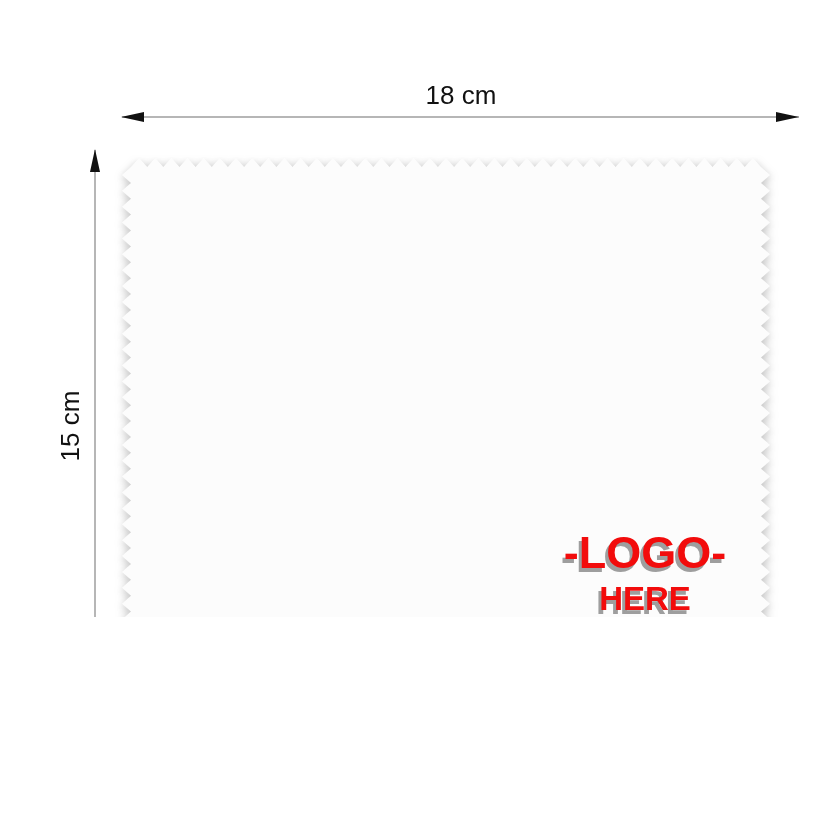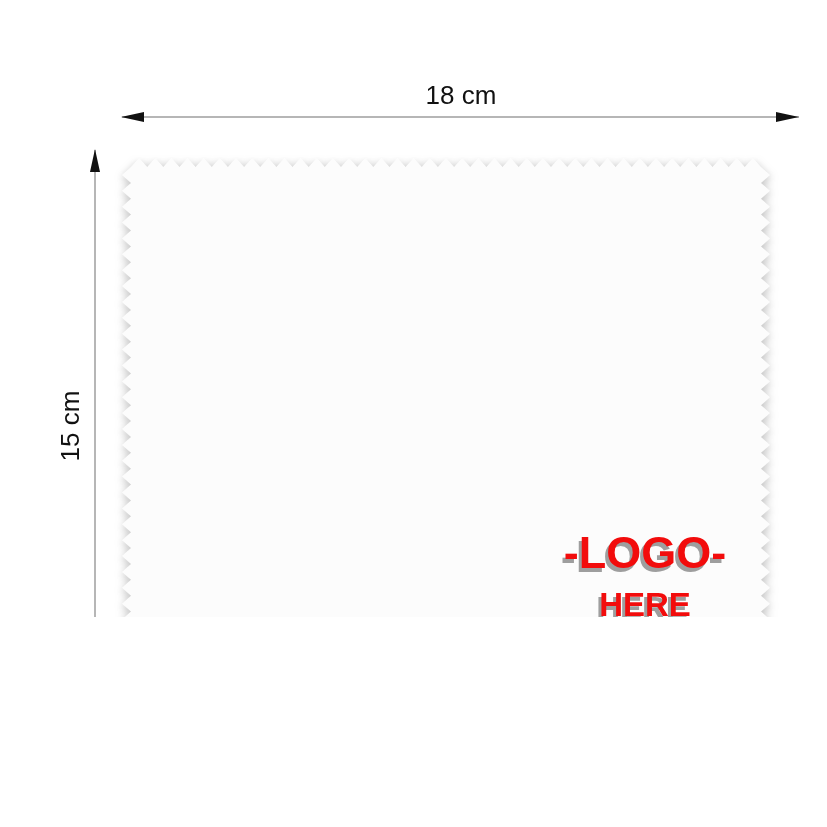--- a/index.html
+++ b/index.html
@@ -117,21 +117,21 @@
     line-height: 30px;
   }
   .logo-line2 {
     font-size: 45px;
     line-height: 44px;
     margin-top: 7px;
   }
   .logo-line3 {
     font-size: 33px;
     line-height: 32px;
-    margin-top: 14px;
+    margin-top: 8px;
   }
 </style>
 </head>
 <body>
 
 <div class="scene">
 
   <div class="dim-label dim-label-width">18 cm</div>
   <div class="h-line"></div>
   <div class="ah ah-left"></div>

